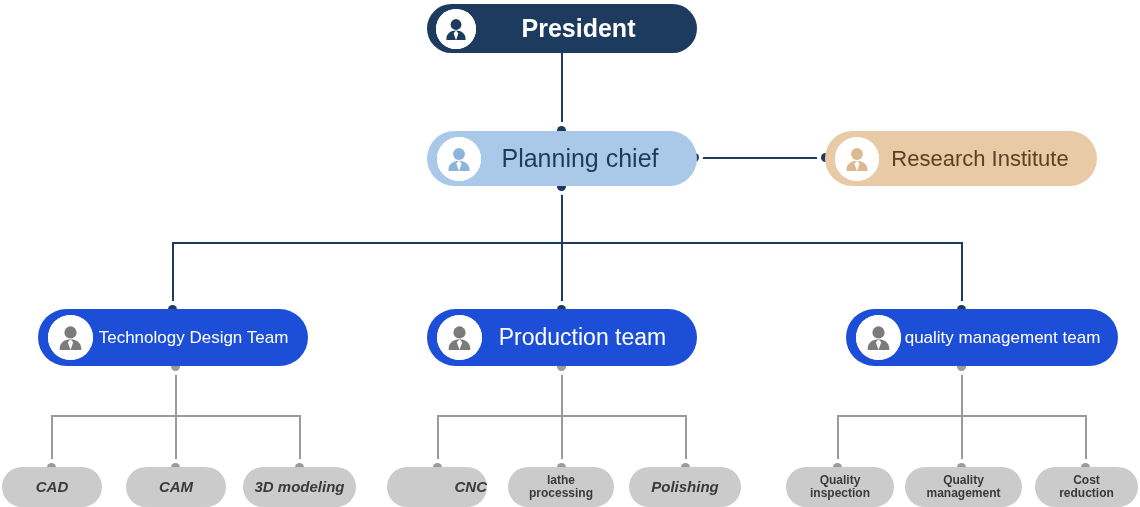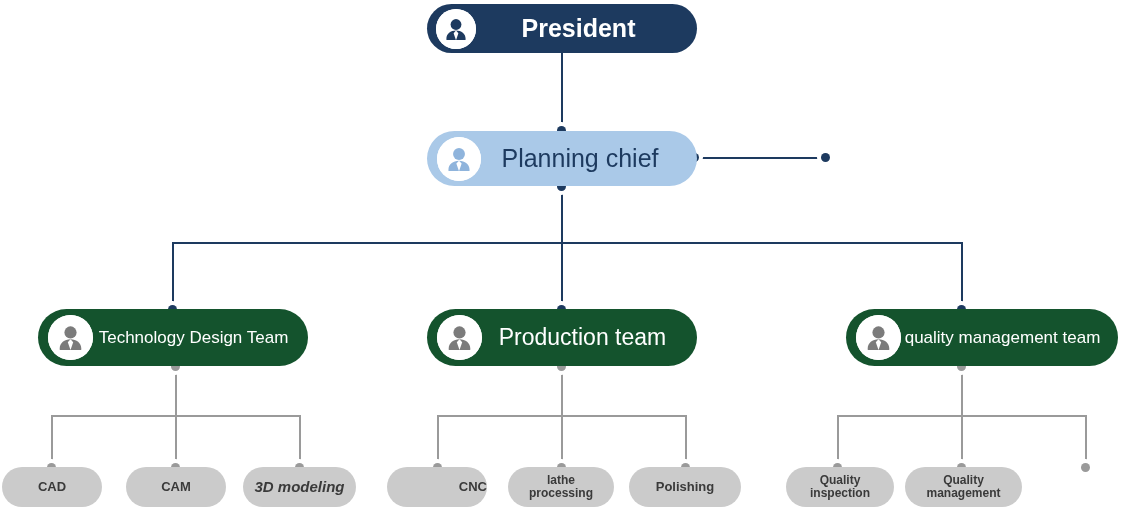--- a/index.html
+++ b/index.html
@@ -67,21 +67,21 @@
   }
   .n-research .avatar{width:44px;height:44px;}
   .n-research .label{
     color:#5a4024;font-size:22px;font-weight:400;
     padding-right:16px;
   }
 
   
   .n-team{
     top:309px;height:57px;
-    background:#14532d;
+    background:#1d4ed8;
     padding-left:10px;
   }
   .n-team .avatar{width:45px;height:45px;}
   .n-team .label{color:#ffffff;padding-right:14px;}
 
   .n-team-tech{left:38px;width:270px;}
   .n-team-tech .label{font-size:17px;}
   .n-team-prod{left:427px;width:270px;}
   .n-team-prod .label{font-size:23px;}
   .n-team-qual{left:846px;width:272px;}
@@ -90,21 +90,21 @@
   
   .leaf{
     position:absolute;top:467px;height:40px;
     background:#cbcbcb;border-radius:999px;
     display:flex;align-items:center;justify-content:center;
     box-sizing:border-box;
     color:#3a3a3a;
     text-align:center;
     line-height:1.1;
   }
-  .leaf.big{font-size:13px;font-weight:700;}
+  .leaf.big{font-size:15px;font-weight:700;font-style:italic;}
   .leaf.mid{font-size:15px;font-weight:700;font-style:italic;}
   .leaf.sm{font-size:12px;font-weight:700;}
 
   
   .ln{position:absolute;background:#1d3a5f;}
   .ln-v{width:2px;}
   .ln-h{height:2px;}
   .lg{position:absolute;background:#9a9a9a;}
   .lg-v{width:2px;}
   .lg-h{height:2px;}
@@ -192,20 +192,31 @@
       <svg viewBox="0 0 40 40" width="100%" height="100%" aria-hidden="true">
         <circle cx="20" cy="20" r="20" fill="#ffffff"></circle>
         <circle cx="20" cy="15.5" r="5.4" fill="#1d3a5f"></circle>
         <path d="M20 21.6c-5.4 0-9.6 3.3-9.6 8.2 0 .4 0 .8.1 1.2h19c.1-.4.1-.8.1-1.2 0-4.9-4.2-8.2-9.6-8.2z" fill="#1d3a5f"></path>
         <path d="M20 21.6l-2.4 2.6 2.4 7 2.4-7z" fill="#ffffff"></path>
       </svg>
     </span>
     <span class="label">President</span>
   </div>
 
+  <div class="node n-research">
+    <span class="avatar">
+      <svg viewBox="0 0 40 40" width="100%" height="100%" aria-hidden="true">
+        <circle cx="20" cy="20" r="20" fill="#ffffff"></circle>
+        <circle cx="20" cy="15.5" r="5.4" fill="#dcb98e"></circle>
+        <path d="M20 21.6c-5.4 0-9.6 3.3-9.6 8.2 0 .4 0 .8.1 1.2h19c.1-.4.1-.8.1-1.2 0-4.9-4.2-8.2-9.6-8.2z" fill="#dcb98e"></path>
+        <path d="M20 21.6l-2.4 2.6 2.4 7 2.4-7z" fill="#ffffff"></path>
+      </svg>
+    </span>
+    <span class="label">Research Institute</span>
+  </div>
 
   <div class="node n-team n-team-tech">
     <span class="avatar">
       <svg viewBox="0 0 40 40" width="100%" height="100%" aria-hidden="true">
         <circle cx="20" cy="20" r="20" fill="#ffffff"></circle>
         <circle cx="20" cy="15.5" r="5.4" fill="#7b7b7b"></circle>
         <path d="M20 21.6c-5.4 0-9.6 3.3-9.6 8.2 0 .4 0 .8.1 1.2h19c.1-.4.1-.8.1-1.2 0-4.9-4.2-8.2-9.6-8.2z" fill="#7b7b7b"></path>
         <path d="M20 21.6l-2.4 2.6 2.4 7 2.4-7z" fill="#ffffff"></path>
       </svg>
     </span>
@@ -264,14 +275,20 @@
       <span>Quality</span><br>
       <span>inspection</span>
     </span>
   </div>
   <div class="leaf sm" style="left:905px;width:117px;">
     <span>
       <span>Quality</span><br>
       <span>management</span>
     </span>
   </div>
+  <div class="leaf sm" style="left:1035px;width:103px;">
+    <span>
+      <span>Cost</span><br>
+      <span>reduction</span>
+    </span>
+  </div>
 
 </div>
 
 </body></html>

